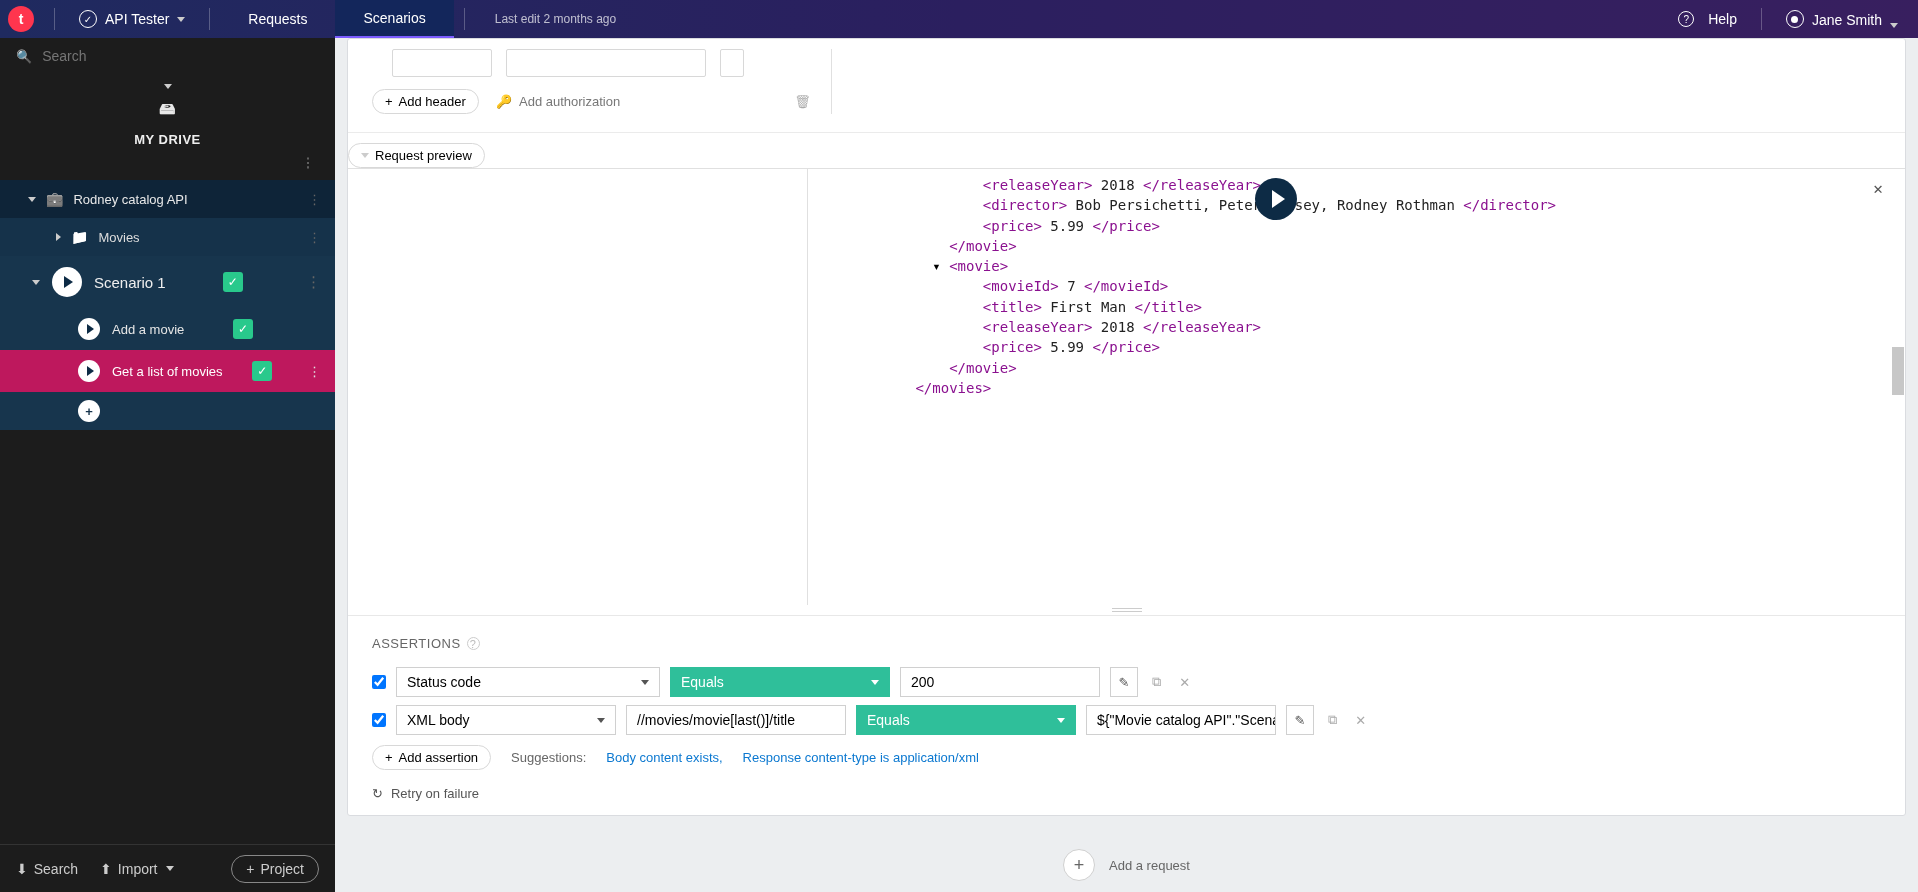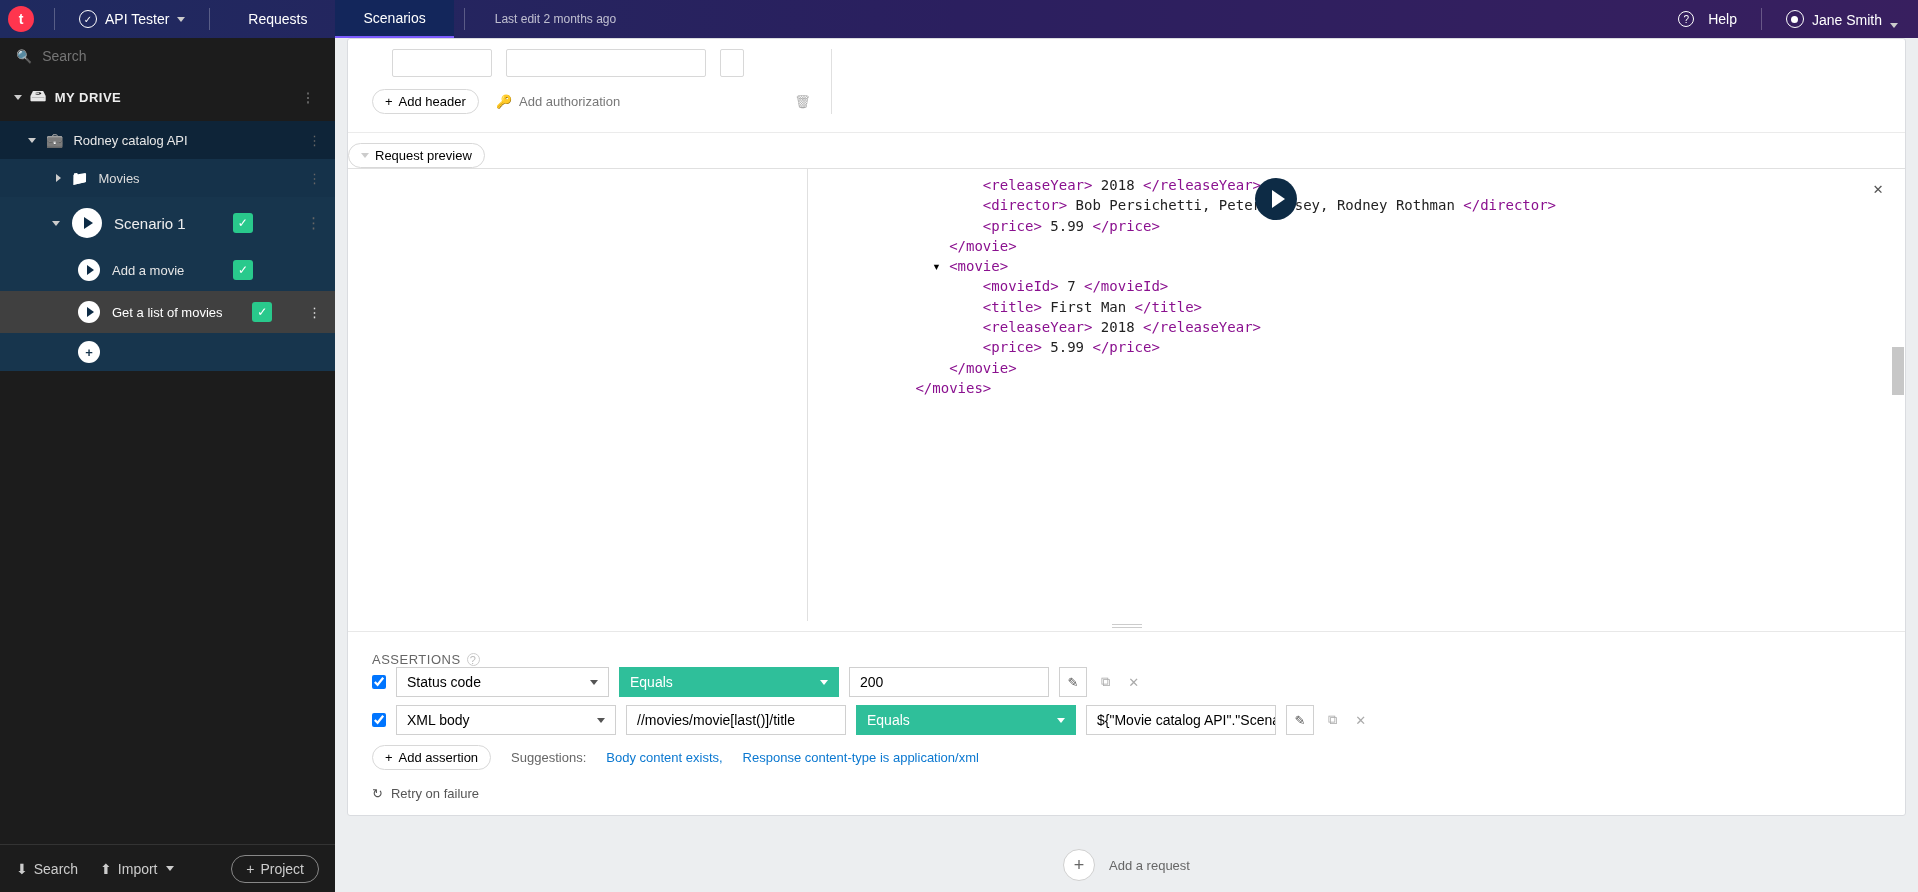--- a/index.html
+++ b/index.html
@@ -19,29 +19,29 @@
 .user-chip { display: flex; align-items: flex-end; gap: 8px; }
 .avatar { width: 18px; height: 18px; border-radius: 50%; border: 1.5px solid #fff; display: flex; align-items: center; justify-content: center; }
 
 
 .body { flex: 1; display: flex; min-height: 0; }
 
 
 .sidebar { width: 335px; background: #1c1c1c; color: #ccc; display: flex; flex-direction: column; }
 .search-row { display: flex; align-items: center; gap: 10px; padding: 10px 16px; color: #888; }
 .search-row input { flex: 1; background: transparent; border: none; color: #ccc; outline: none; font-size: 14px; }
-.drive-header { display: flex; align-items: center; gap: 8px; padding: 10px 14px; color: #eee; font-weight: 600; letter-spacing: 0.5px; }
+.drive-header { display: flex; align-items: center; gap: 8px; padding: 10px 14px; color: #eee; font-weight: 600; letter-spacing: 0.5px; flex-direction: column; }
 .more-dots { margin-left: auto; color: #666; padding: 0 6px; }
 .tree { flex: 1; overflow: auto; }
 .tree-row { display: flex; align-items: center; height: 38px; padding-right: 8px; cursor: pointer; }
 .tree-row.project { background: #0e2438; padding-left: 28px; gap: 10px; color: #e8e8e8; }
 .tree-row.folder { background: #15324a; padding-left: 56px; gap: 10px; color: #ddd; }
-.tree-row.scenario { background: #17354d; padding-left: 52px; gap: 12px; color: #eee; font-size: 15px; height: 52px; }
+.tree-row.scenario { background: #17354d; padding-left: 32px; gap: 12px; color: #eee; font-size: 15px; height: 52px; }
 .tree-row.step { background: #17354d; padding-left: 78px; gap: 12px; color: #e6e6e6; height: 42px; }
-.tree-row.step.selected { background: #404040; color: #fff; }
+.tree-row.step.selected { background: #be185d; color: #fff; }
 .tree-row.addstep { background: #17354d; padding-left: 78px; height: 38px; }
 .play-circle { width: 22px; height: 22px; background: #fff; border-radius: 50%; display: flex; align-items: center; justify-content: center; }
 .play-circle.big { width: 30px; height: 30px; }
 .play-tri { width: 0; height: 0; border-left: 9px solid #0d2b45; border-top: 6px solid transparent; border-bottom: 6px solid transparent; margin-left: 2px; }
 .play-tri.small { border-left-width: 7px; border-top-width: 5px; border-bottom-width: 5px; }
 .check-badge { width: 20px; height: 20px; background: #29c98c; border-radius: 3px; display: flex; align-items: center; justify-content: center; color: #fff; font-size: 12px; margin-left: auto; }
 .caret { width: 0; height: 0; border-left: 4px solid transparent; border-right: 4px solid transparent; border-top: 5px solid #ccc; }
 .caret.right { border-top: 4px solid transparent; border-bottom: 4px solid transparent; border-left: 5px solid #ccc; border-right: none; }
 .folder-icon::before { content: "📁"; filter: grayscale(1) brightness(1.6); font-size: 14px; }
 .briefcase-icon::before { content: "💼"; filter: grayscale(1) brightness(1.6); font-size: 14px; }
@@ -74,21 +74,21 @@
 .xml-tag { color: #8a108f; }
 .xml-text { color: #222; }
 .xml-line { white-space: pre; }
 .splitter { height: 10px; display: flex; align-items: center; justify-content: center; }
 .splitter-handle { width: 30px; height: 4px; border-top: 1px solid #ccc; border-bottom: 1px solid #ccc; }
 .scroll-thumb { position:absolute; right:1px; top:178px; width:12px; height:48px; background:#c7c7c7; border-radius:0;}
 
 
 
 .assert-zone { padding: 20px 24px 14px 24px; border-top: 1px solid #e8e8e8; }
-.assert-title { color: #666; font-size: 13px; letter-spacing: 0.5px; display: flex; align-items: center; gap: 6px; }
+.assert-title { color: #666; font-size: 13px; letter-spacing: 0.5px; display: flex; align-items: center; gap: 6px; margin-bottom: 16px; }
 .assert-row { display: flex; align-items: center; gap: 10px; margin-bottom: 8px; }
 .assert-row input[type=checkbox] { width: 14px; height: 14px; }
 .assert-select, .assert-input { border: 1px solid #d0d0d0; background: #fff; height: 30px; padding: 0 10px; font-size: 14px; display: flex; align-items: center; justify-content: space-between; }
 .assert-select { position: relative; }
 .assert-select .dd { width: 0; height: 0; border-left: 4px solid transparent; border-right: 4px solid transparent; border-top: 5px solid #555; }
 .assert-select.teal { background: #2fbf9a; color: #fff; border-color: #2fbf9a; }
 .assert-select.teal .dd { border-top-color: #fff; }
 .icon-btn { width: 28px; height: 30px; border: 1px solid #d0d0d0; display: flex; align-items: center; justify-content: center; color: #555; background: #fff; }
 .icon-flat { color: #aaa; cursor: pointer; padding: 0 4px; }
 .assert-add-row { display: flex; align-items: center; gap: 20px; margin-top: 10px; }
@@ -270,21 +270,21 @@
           </div>
 
         <div class="assert-zone">
           <div class="assert-title">
             <span>ASSERTIONS</span>
             <span style="color:#bbb;font-size:11px;border:1px solid #ccc;border-radius:50%;width:13px;height:13px;display:inline-flex;align-items:center;justify-content:center;">?</span>
           </div>
 
           <div class="assert-row">
             <input type="checkbox" checked="" style="">
-            <div class="assert-select" style="width:213px">
+            <div class="assert-select" style="width:264px">
                 <span>Status code</span>
                 <span class="dd"></span>
               </div>
             <div class="assert-select teal" style="width:220px">
                 <span>Equals</span>
                 <span class="dd"></span>
               </div>
             <div class="assert-input" style="width:200px">
                 <span>200</span>
               </div>

